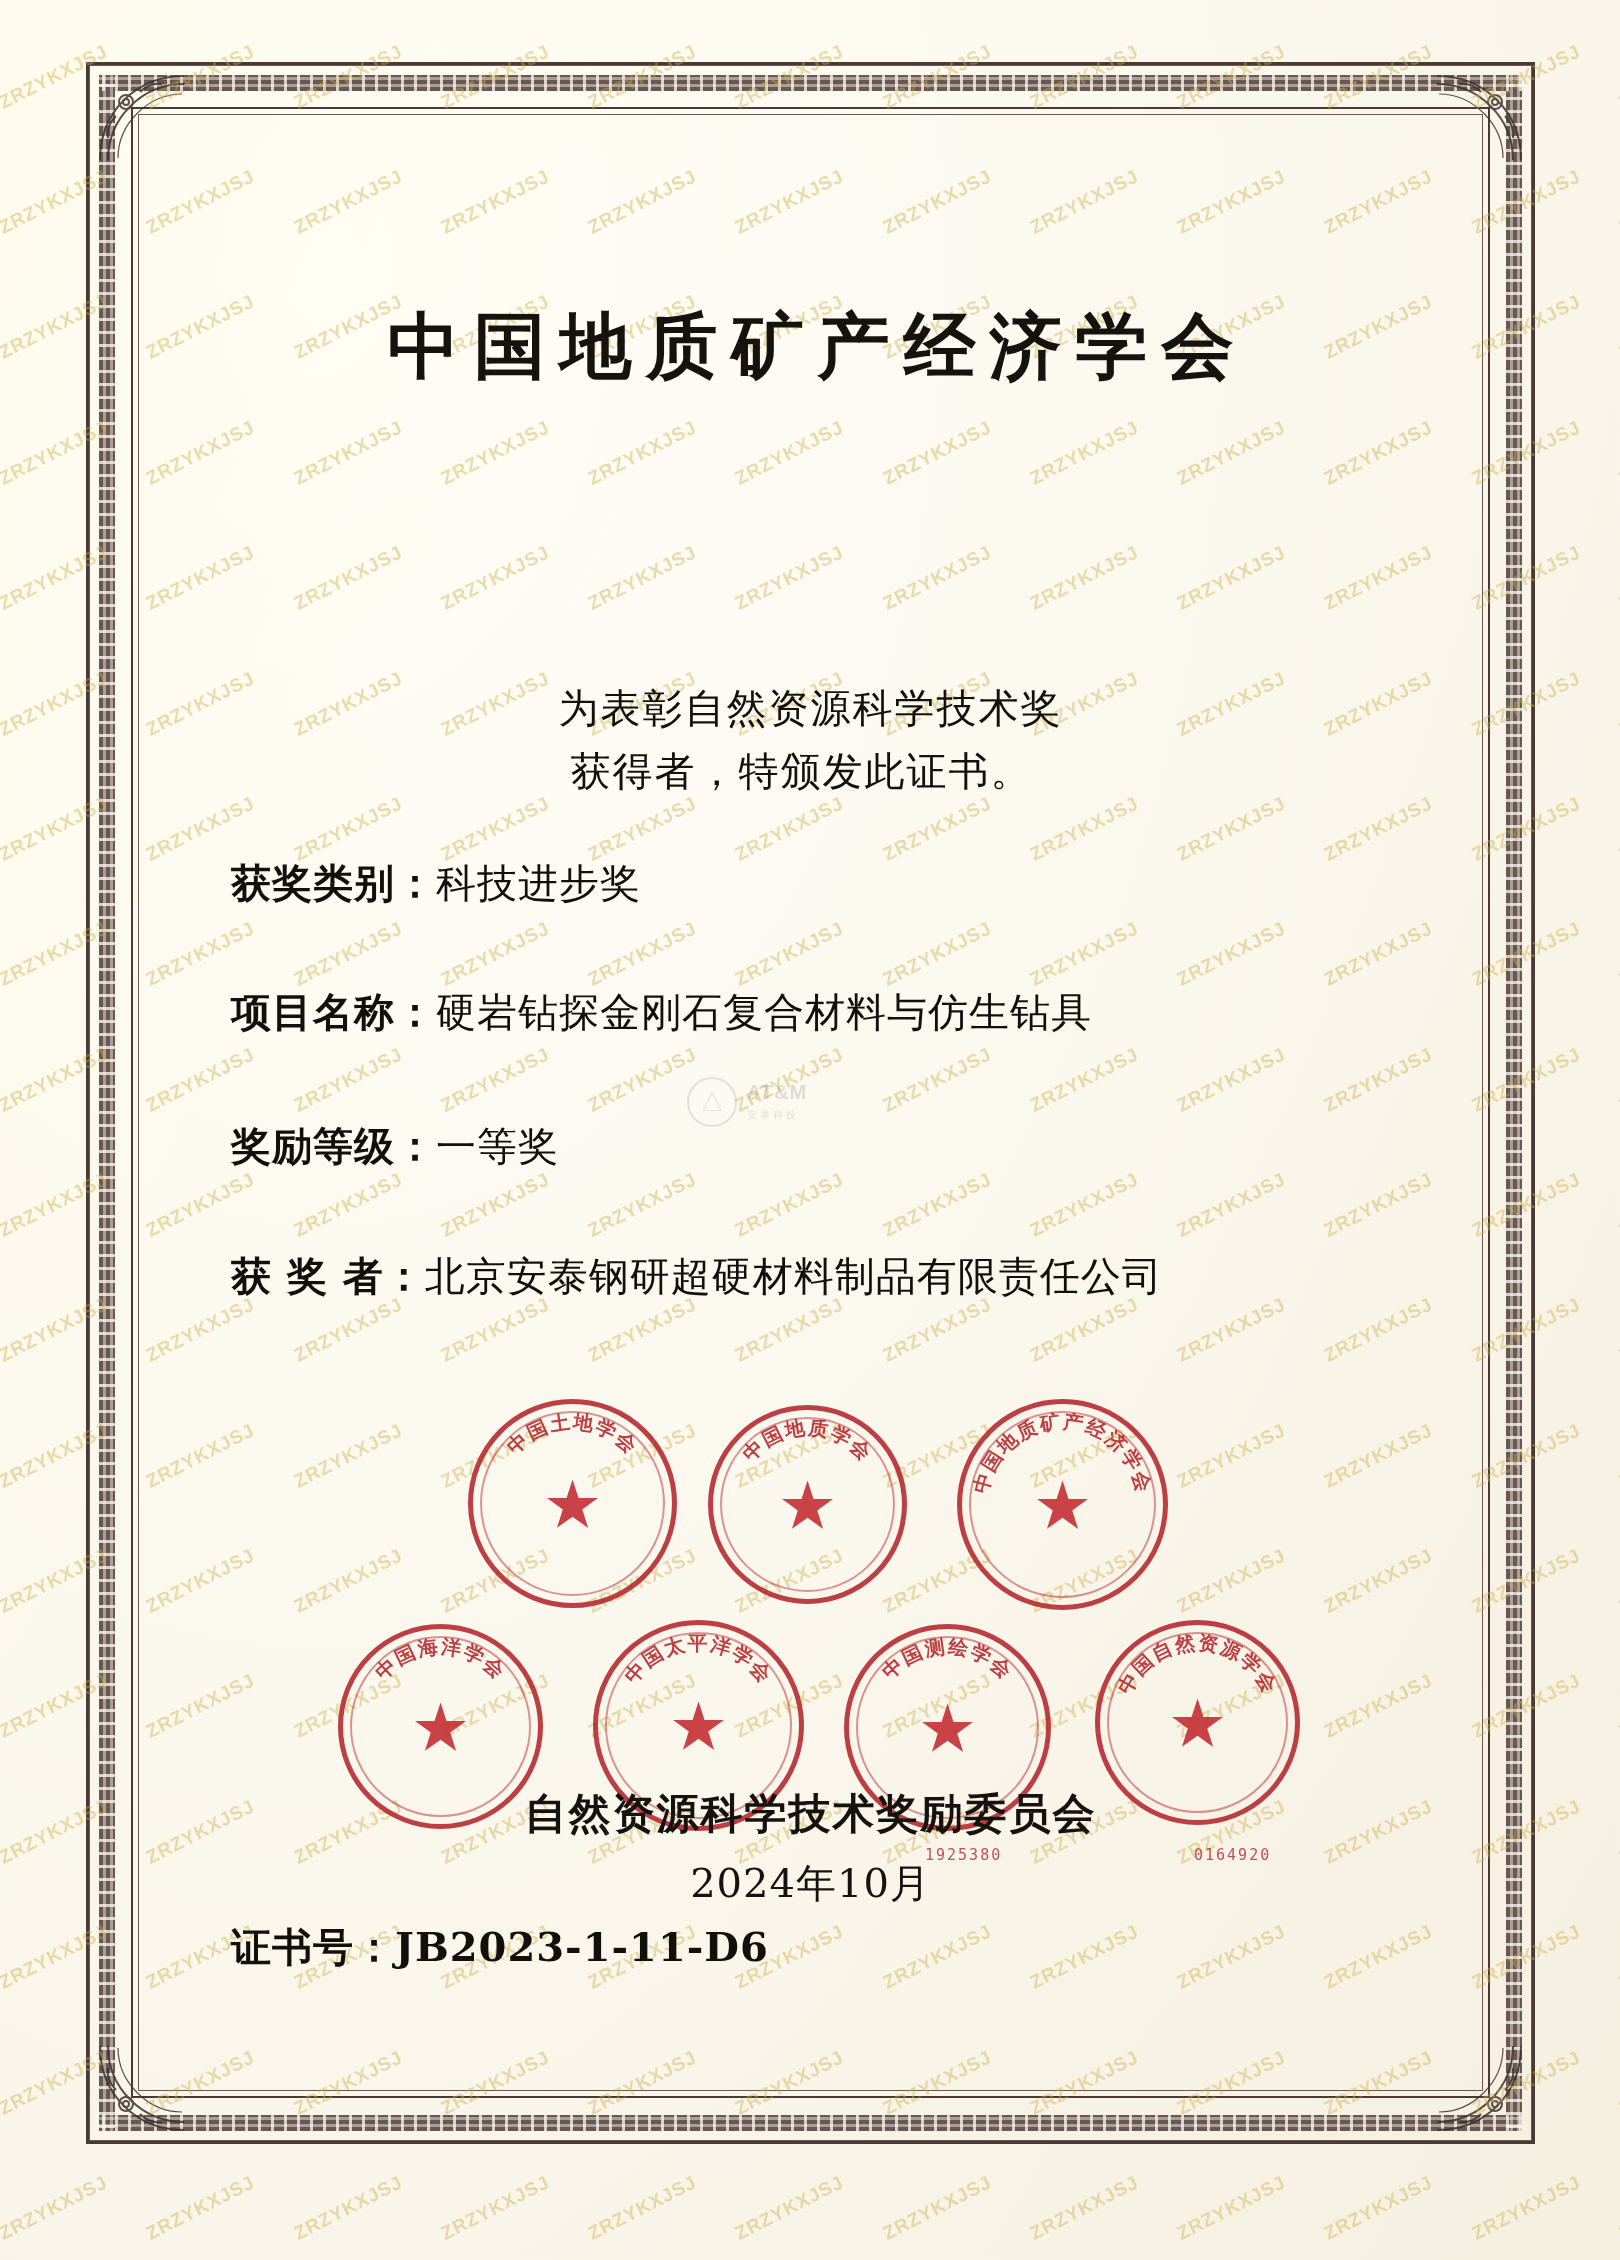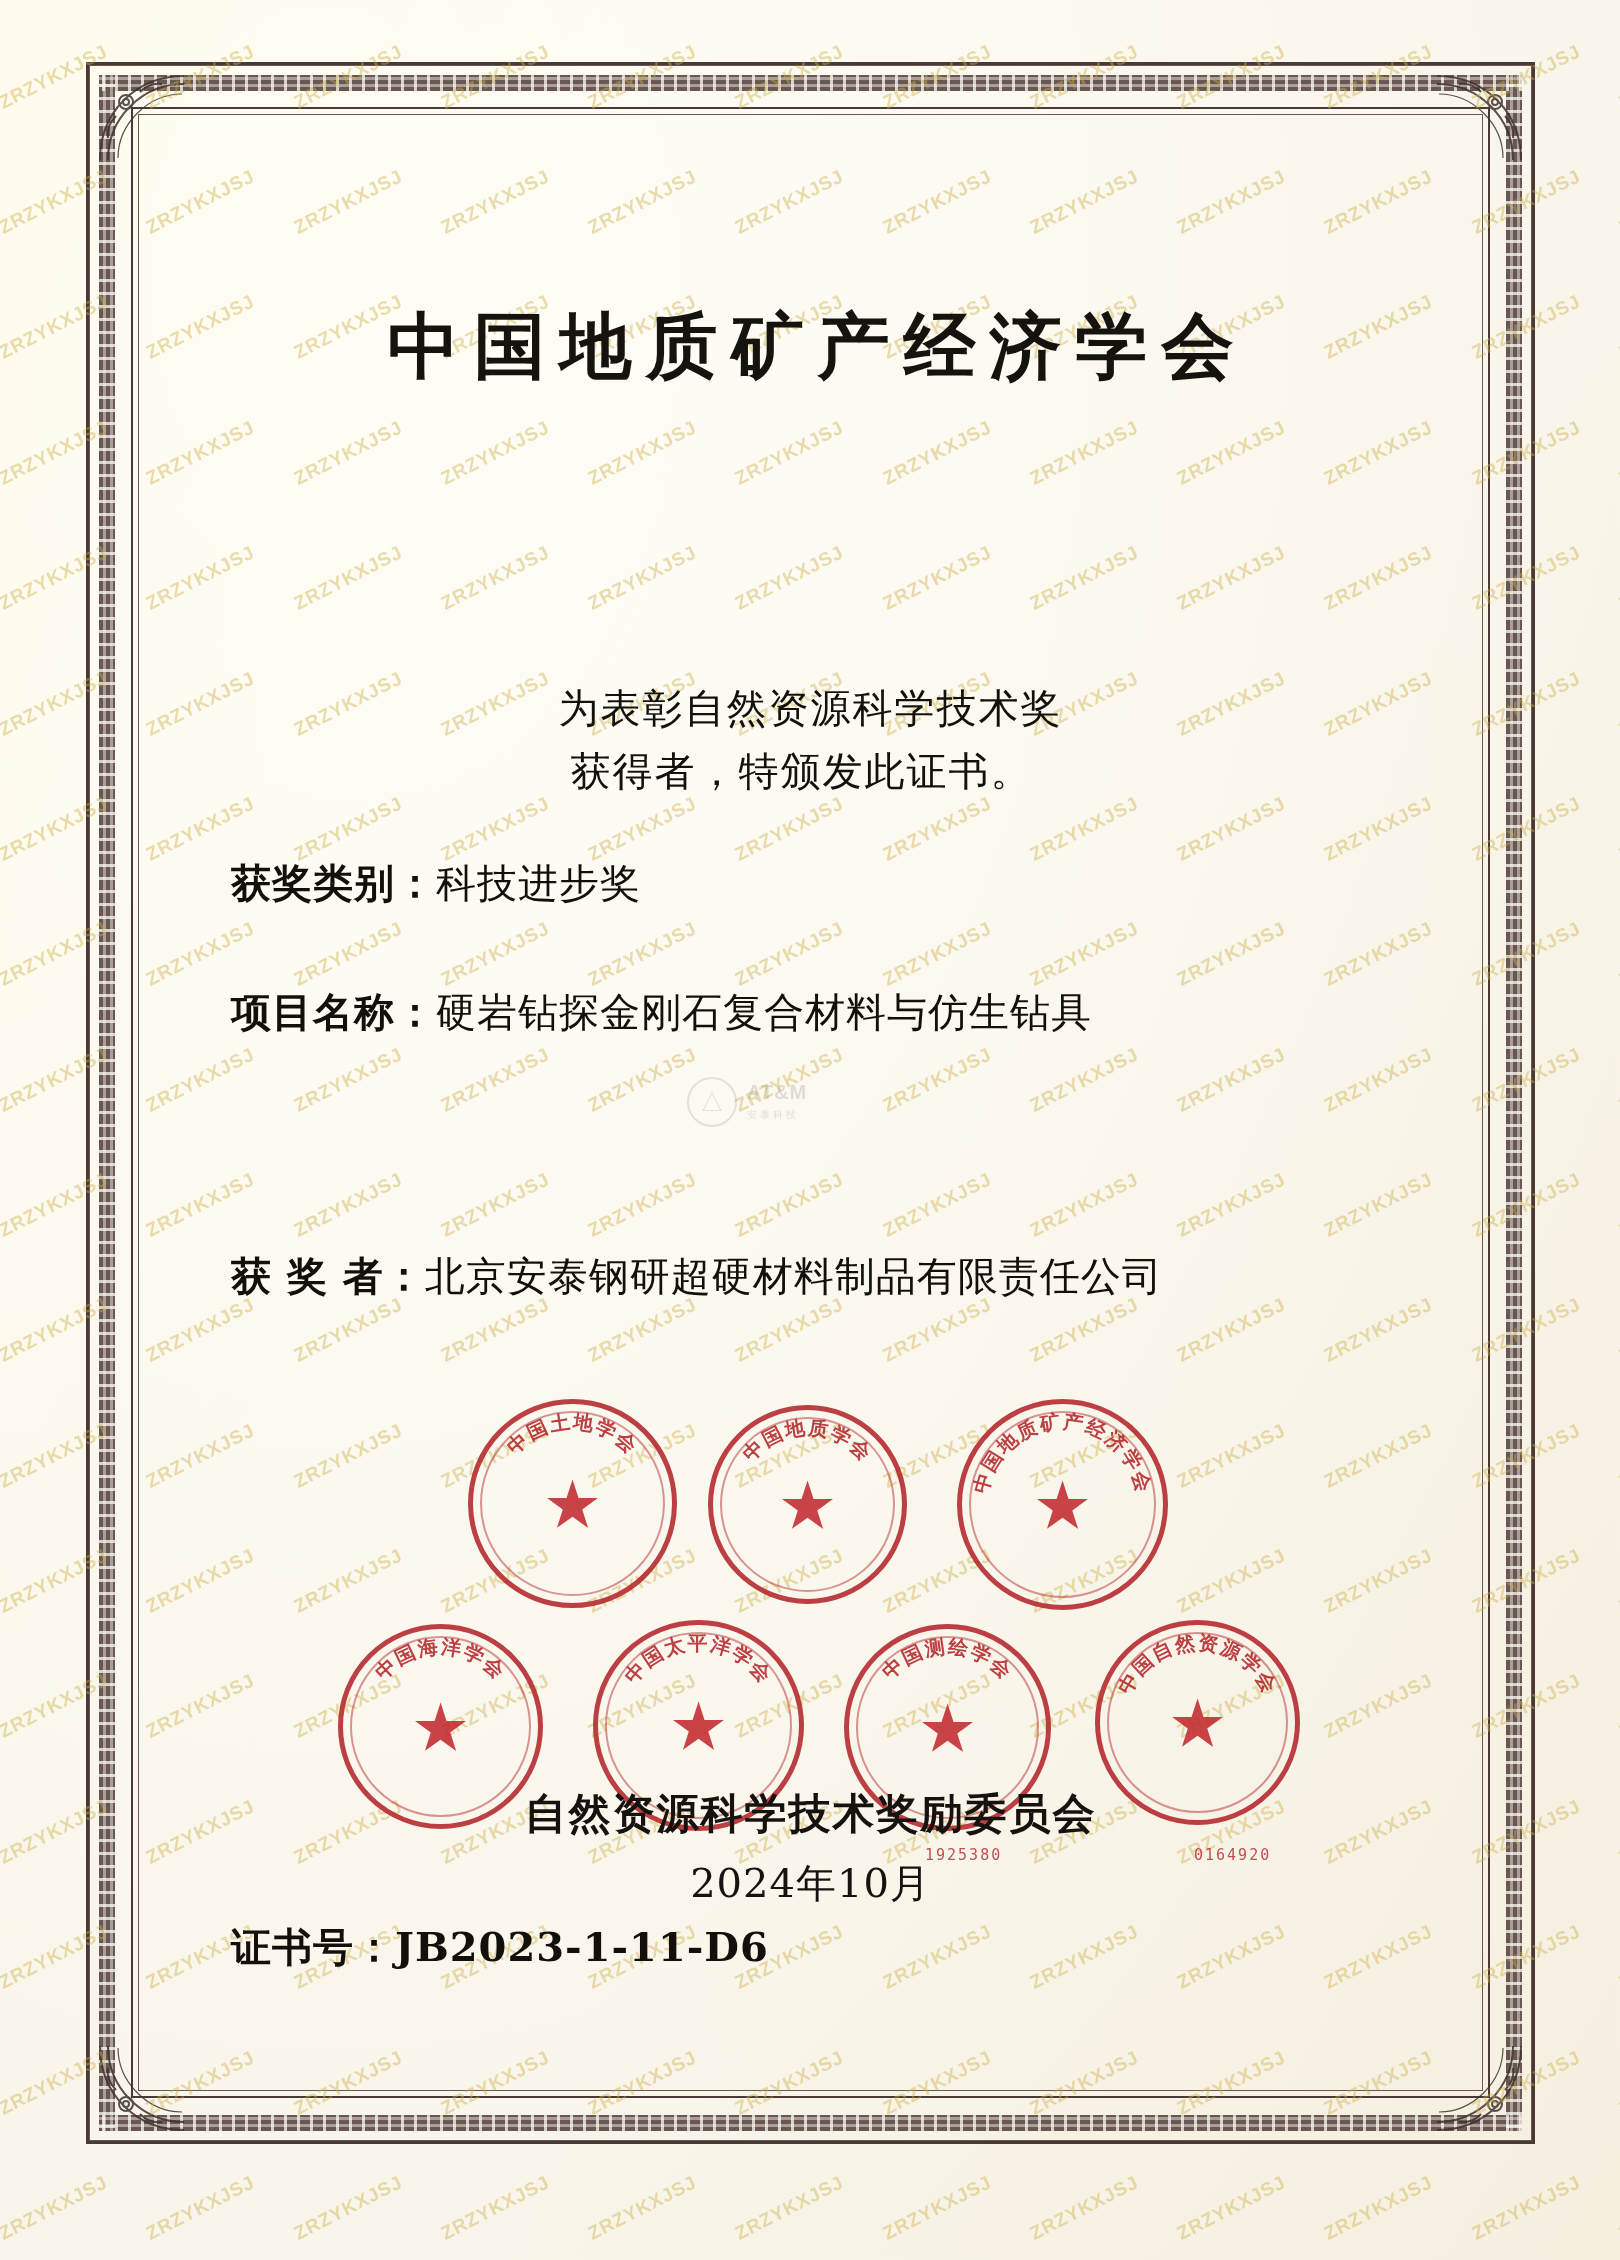--- a/index.html
+++ b/index.html
@@ -543,20 +543,23 @@
     <div class="l1">为表彰自然资源科学技术奖</div>
     <div class="l2">获得者，特颁发此证书。</div>
   </div>
 
   <div class="field f1">
     <span class="label">获奖类别：</span><span class="value">科技进步奖</span>
   </div>
   <div class="field f2">
     <span class="label">项目名称：</span><span class="value">硬岩钻探金刚石复合材料与仿生钻具</span>
   </div>
+  <div class="field f3">
+    <span class="label">奖励等级：</span><span class="value">一等奖</span>
+  </div>
   <div class="field f4">
     <span class="label">获 奖 者：</span><span class="value">北京安泰钢研超硬材料制品有限责任公司</span>
   </div>
 
   <div class="seals" id="seal-layer">
       <div class="seal" style="left: 468px; top: 6px; width: 209px; height: 209px;">
         <div class="ring"></div>
         <div class="arc"><svg viewBox="0 0 210 210">
             <defs>
               <path id="arcp0" d="M 26 105 a 79 79 0 1 1 158 0" fill="none"></path>

